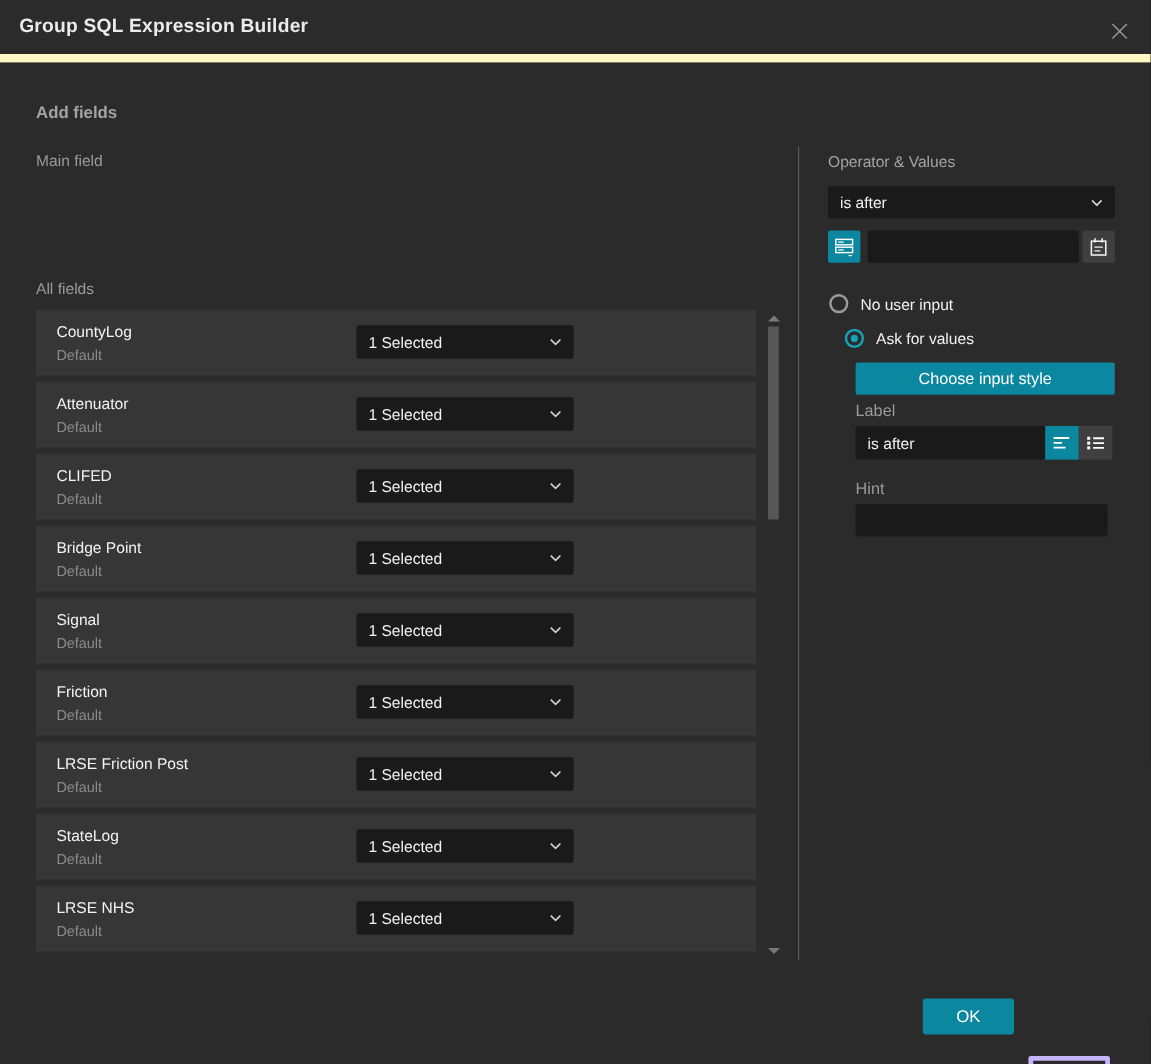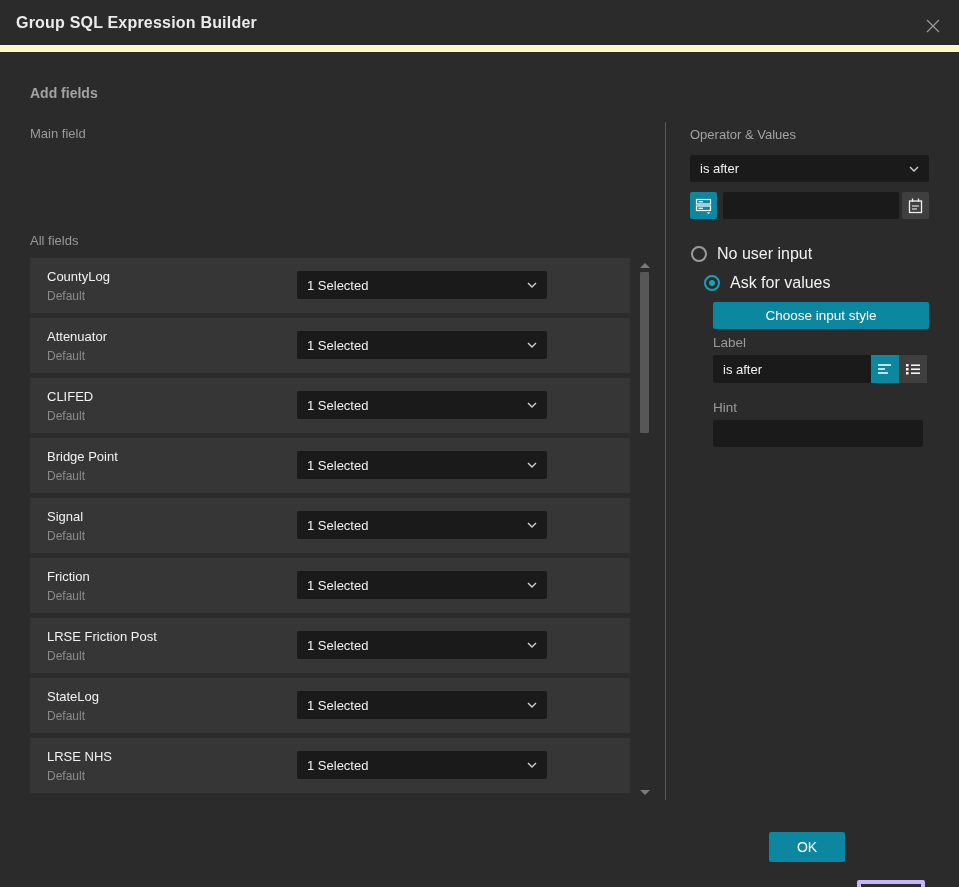--- a/index.html
+++ b/index.html
@@ -34,21 +34,21 @@
   }
   .dropdown .chev { margin-left:auto; flex:none; }
 
   .panel { position:absolute; background:#353535; }
 
   
   .list { position:absolute; left:30px; top:258px; width:600px; }
   .list-row { position:relative; height:55px; margin-bottom:5px; background:#363636; }
   .row-name { position:absolute; left:17px; top:11px; font-size:13px; color:#f2f2f2; }
   .row-sub  { position:absolute; left:17px; top:31px; font-size:12px; color:#8c8c8c; }
-  .row-dd   { left:267px; top:13px; width:250px; height:28px; }
+  .row-dd   { left:267px; top:13px; width:181px; height:28px; }
 
   
   .scroll-thumb { position:absolute; left:640px; top:272px; width:9px; height:161px; background:#575757; border-radius:1px; }
   .scroll-up, .scroll-down { position:absolute; left:640px; width:0; height:0; border-left:5px solid transparent; border-right:5px solid transparent; }
   .scroll-up   { top:263px; border-bottom:5px solid #7a7a7a; }
   .scroll-down { top:790px; border-top:5px solid #7a7a7a; }
 
   .v-divider { position:absolute; left:665px; top:122px; width:1px; height:678px; background:#5a5a5a; }
 
   
@@ -67,21 +67,21 @@
     padding:0 10px; border-radius:2px;
   }
 
   .radio-row { position:absolute; display:flex; align-items:center; cursor:pointer; }
   .radio { width:16px; height:16px; border-radius:50%; border:2px solid #9b9b9b; flex:none; position:relative; }
   .radio.selected { border-color:#17a2b8; }
   .radio.selected::after {
     content:""; position:absolute; left:3px; top:3px; width:6px; height:6px;
     border-radius:50%; background:#17a2b8;
   }
-  .radio-label { margin-left:10px; font-size:16px; color:#f2f2f2; }
+  .radio-label { margin-left:10px; font-size:13px; color:#f2f2f2; }
 
   .primary-btn {
     position:absolute; background:#0b87a0; color:#fff; border:none;
     font-family:"Liberation Sans", sans-serif; font-size:13.5px;
     display:flex; align-items:center; justify-content:center;
     cursor:pointer; border-radius:2px;
   }
   .ghost-btn {
     position:absolute; background:transparent; color:#e8e8e8;
     border:4px solid #c4b5fd; font-family:"Liberation Sans", sans-serif;

